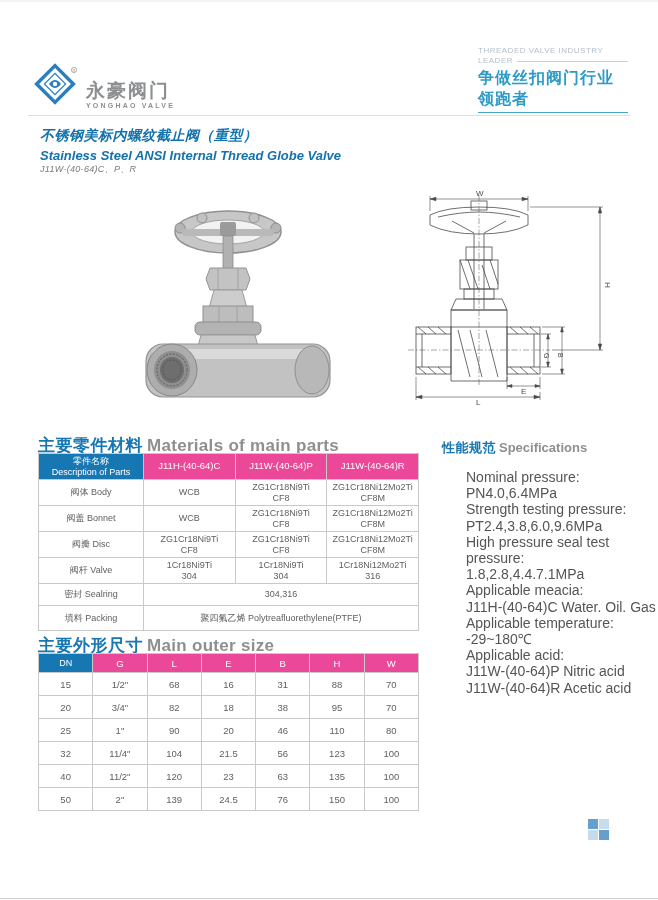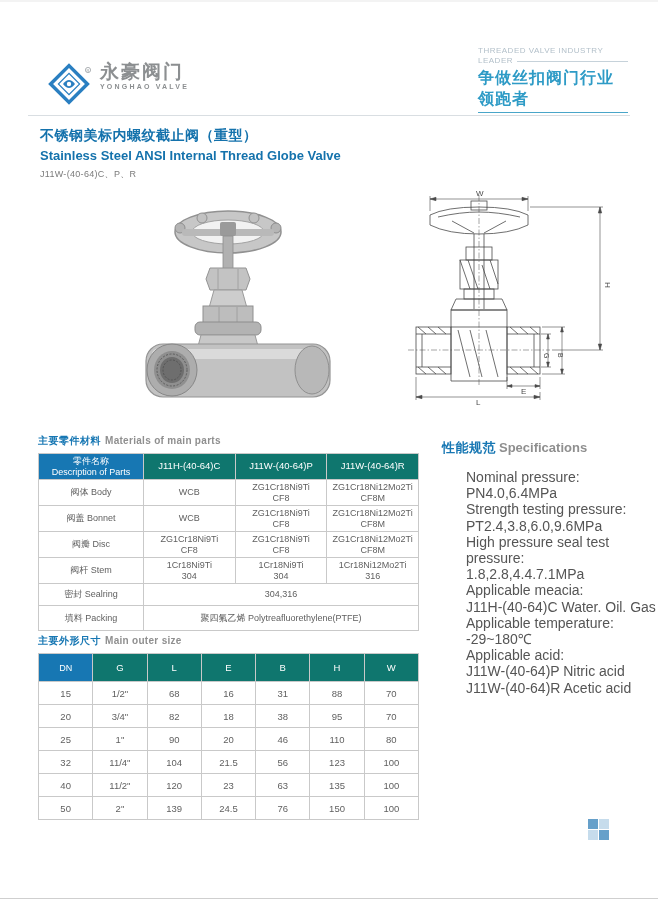--- a/index.html
+++ b/index.html
@@ -6,62 +6,62 @@
   body { background:#ffffff; }
   .page {
     position:relative; width:658px; height:900px; background:#fff;
     font-family:"Liberation Sans", sans-serif; overflow:hidden;
     border-top:2px solid #f3f3f3;
   }
   .bottom-rule { position:absolute; left:0; top:896px; width:658px; height:1px; background:#cfcfcf; }
 
   
   .header { position:absolute; left:28px; top:58px; width:602px; height:56px; border-bottom:1px solid #d9dee2; }
-  .brand { position:absolute; left:20px; bottom:4px; display:flex; }
+  .brand { position:absolute; left:6px; bottom:4px; display:flex; align-items:flex-end; }
   .logo-mark { width:46px; height:48px; }
   .brand-text { margin-left:6px; padding-bottom:2px; }
   .brand-cn { font-size:19px; font-weight:bold; color:#8c8f91; letter-spacing:2px; line-height:18px; }
   .brand-en { font-size:7px; font-weight:bold; color:#8c8f91; letter-spacing:2.2px; margin-top:2px; }
   .tagline { position:absolute; right:2px; bottom:2px; text-align:left; width:150px; }
   .tagline-en1 { font-size:8px; color:#b3c0ca; letter-spacing:0.5px; line-height:10px; }
   .tagline-en2 { font-size:8px; color:#b3c0ca; letter-spacing:0.5px; line-height:10px; display:flex; align-items:center; }
   .tagline-en2::after { content:""; flex:1; height:1px; background:#c6d2da; margin-left:4px; }
   .tagline-cn { font-size:16px; color:#2e9bc6; font-weight:bold; letter-spacing:1px; border-bottom:1px solid #49a6c9; padding-bottom:2px; margin-top:2px; }
 
   
-  .title-block { position:absolute; left:40px; top:125px; }
+  .title-block { position:absolute; left:40px; top:125px;font-style:italic; }
   .title-cn { font-size:14px; font-weight:bold; color:#1472ac; letter-spacing:0.5px; }
   .title-en { font-size:13px; font-weight:bold; color:#1472ac; margin-top:3px; }
-  .title-model { font-size:9px; color:#7b7b7b; margin-top:5px; letter-spacing:0.3px; }
+  .title-model { font-size:9px; color:#7b7b7b; letter-spacing:0.3px; }
 
   
   .fig-photo { position:absolute; left:140px; top:190px; }
   .fig-drawing { position:absolute; left:400px; top:183px; }
 
   
-  .section-title { position:absolute; font-weight:bold; font-size:10px; }
+  .section-title { position:absolute; font-weight:bold; font-size:17px; }
   .section-title .cn { color:#1777b3; letter-spacing:0.5px; }
   .section-title .en { color:#8f8f8f; margin-left:4px; letter-spacing:0.3px; }
   .st-materials { left:38px; top:432px; }
   .st-size { left:38px; top:632px; }
 
   
   table { border-collapse:collapse; table-layout:fixed; }
   .materials-table { position:absolute; left:38px; top:451px; width:381px; font-size:9px; color:#5f5f5f; text-align:center; }
   .materials-table th, .materials-table td { border:1px solid #c9c9c9; white-space:pre-line; padding:2px 1px; vertical-align:middle; line-height:10.5px; }
   .hdr-dark { background:#1777b3; color:#fff; font-weight:normal; font-size:9px; }
-  .hdr-light { background:#0f766e; color:#fff; font-weight:normal; font-size:9.5px; }
+  .hdr-light { background:#ec4899; color:#fff; font-weight:normal; font-size:9.5px; }
   .materials-table tr { height:25px; }
   .materials-table tr.hrow { height:15px;border-radius:6px; }
   .materials-table col.c0 { width:105px; }
 
   .size-table { position:absolute; left:38px; top:651px; width:381px; font-size:9.5px; color:#5f5f5f; text-align:center; }
   .size-table th, .size-table td { border:1px solid #c9c9c9; padding:2px; }
   .size-table tr { height:23px; }
-  .size-table tr.hrow { height:28px; }
+  .size-table tr.hrow { height:19px; }
 
   
   .specs { position:absolute; left:442px; top:437px; width:222px; }
   .specs-title { font-weight:bold; font-size:13px; }
   .specs-title .cn { color:#1777b3; letter-spacing:0.5px; }
   .specs-title .en { color:#8f8f8f; margin-left:3px; }
   .spec-cn { margin-top:6px; }
   .spec-cn div { font-size:9.5px; color:#666; line-height:15.5px; letter-spacing:0.2px; }
   .spec-cn div.indent { padding-left:52px; }
   .spec-en { margin-top:12px; }
@@ -277,21 +277,21 @@
     <tr>
       <td>阀瓣 Disc</td>
       <td>ZG1Cr18Ni9Ti
 CF8</td>
       <td>ZG1Cr18Ni9Ti
 CF8</td>
       <td>ZG1Cr18Ni12Mo2Ti
 CF8M</td>
     </tr>
     <tr>
-      <td>阀杆 Stem</td>
+      <td>阀杆 Valve</td>
       <td>1Cr18Ni9Ti
 304</td>
       <td>1Cr18Ni9Ti
 304</td>
       <td>1Cr18Ni12Mo2Ti
 316</td>
     </tr>
     <tr style="height:22px;">
       <td>密封 Sealring</td>
       <td colspan="3">304,316</td>

